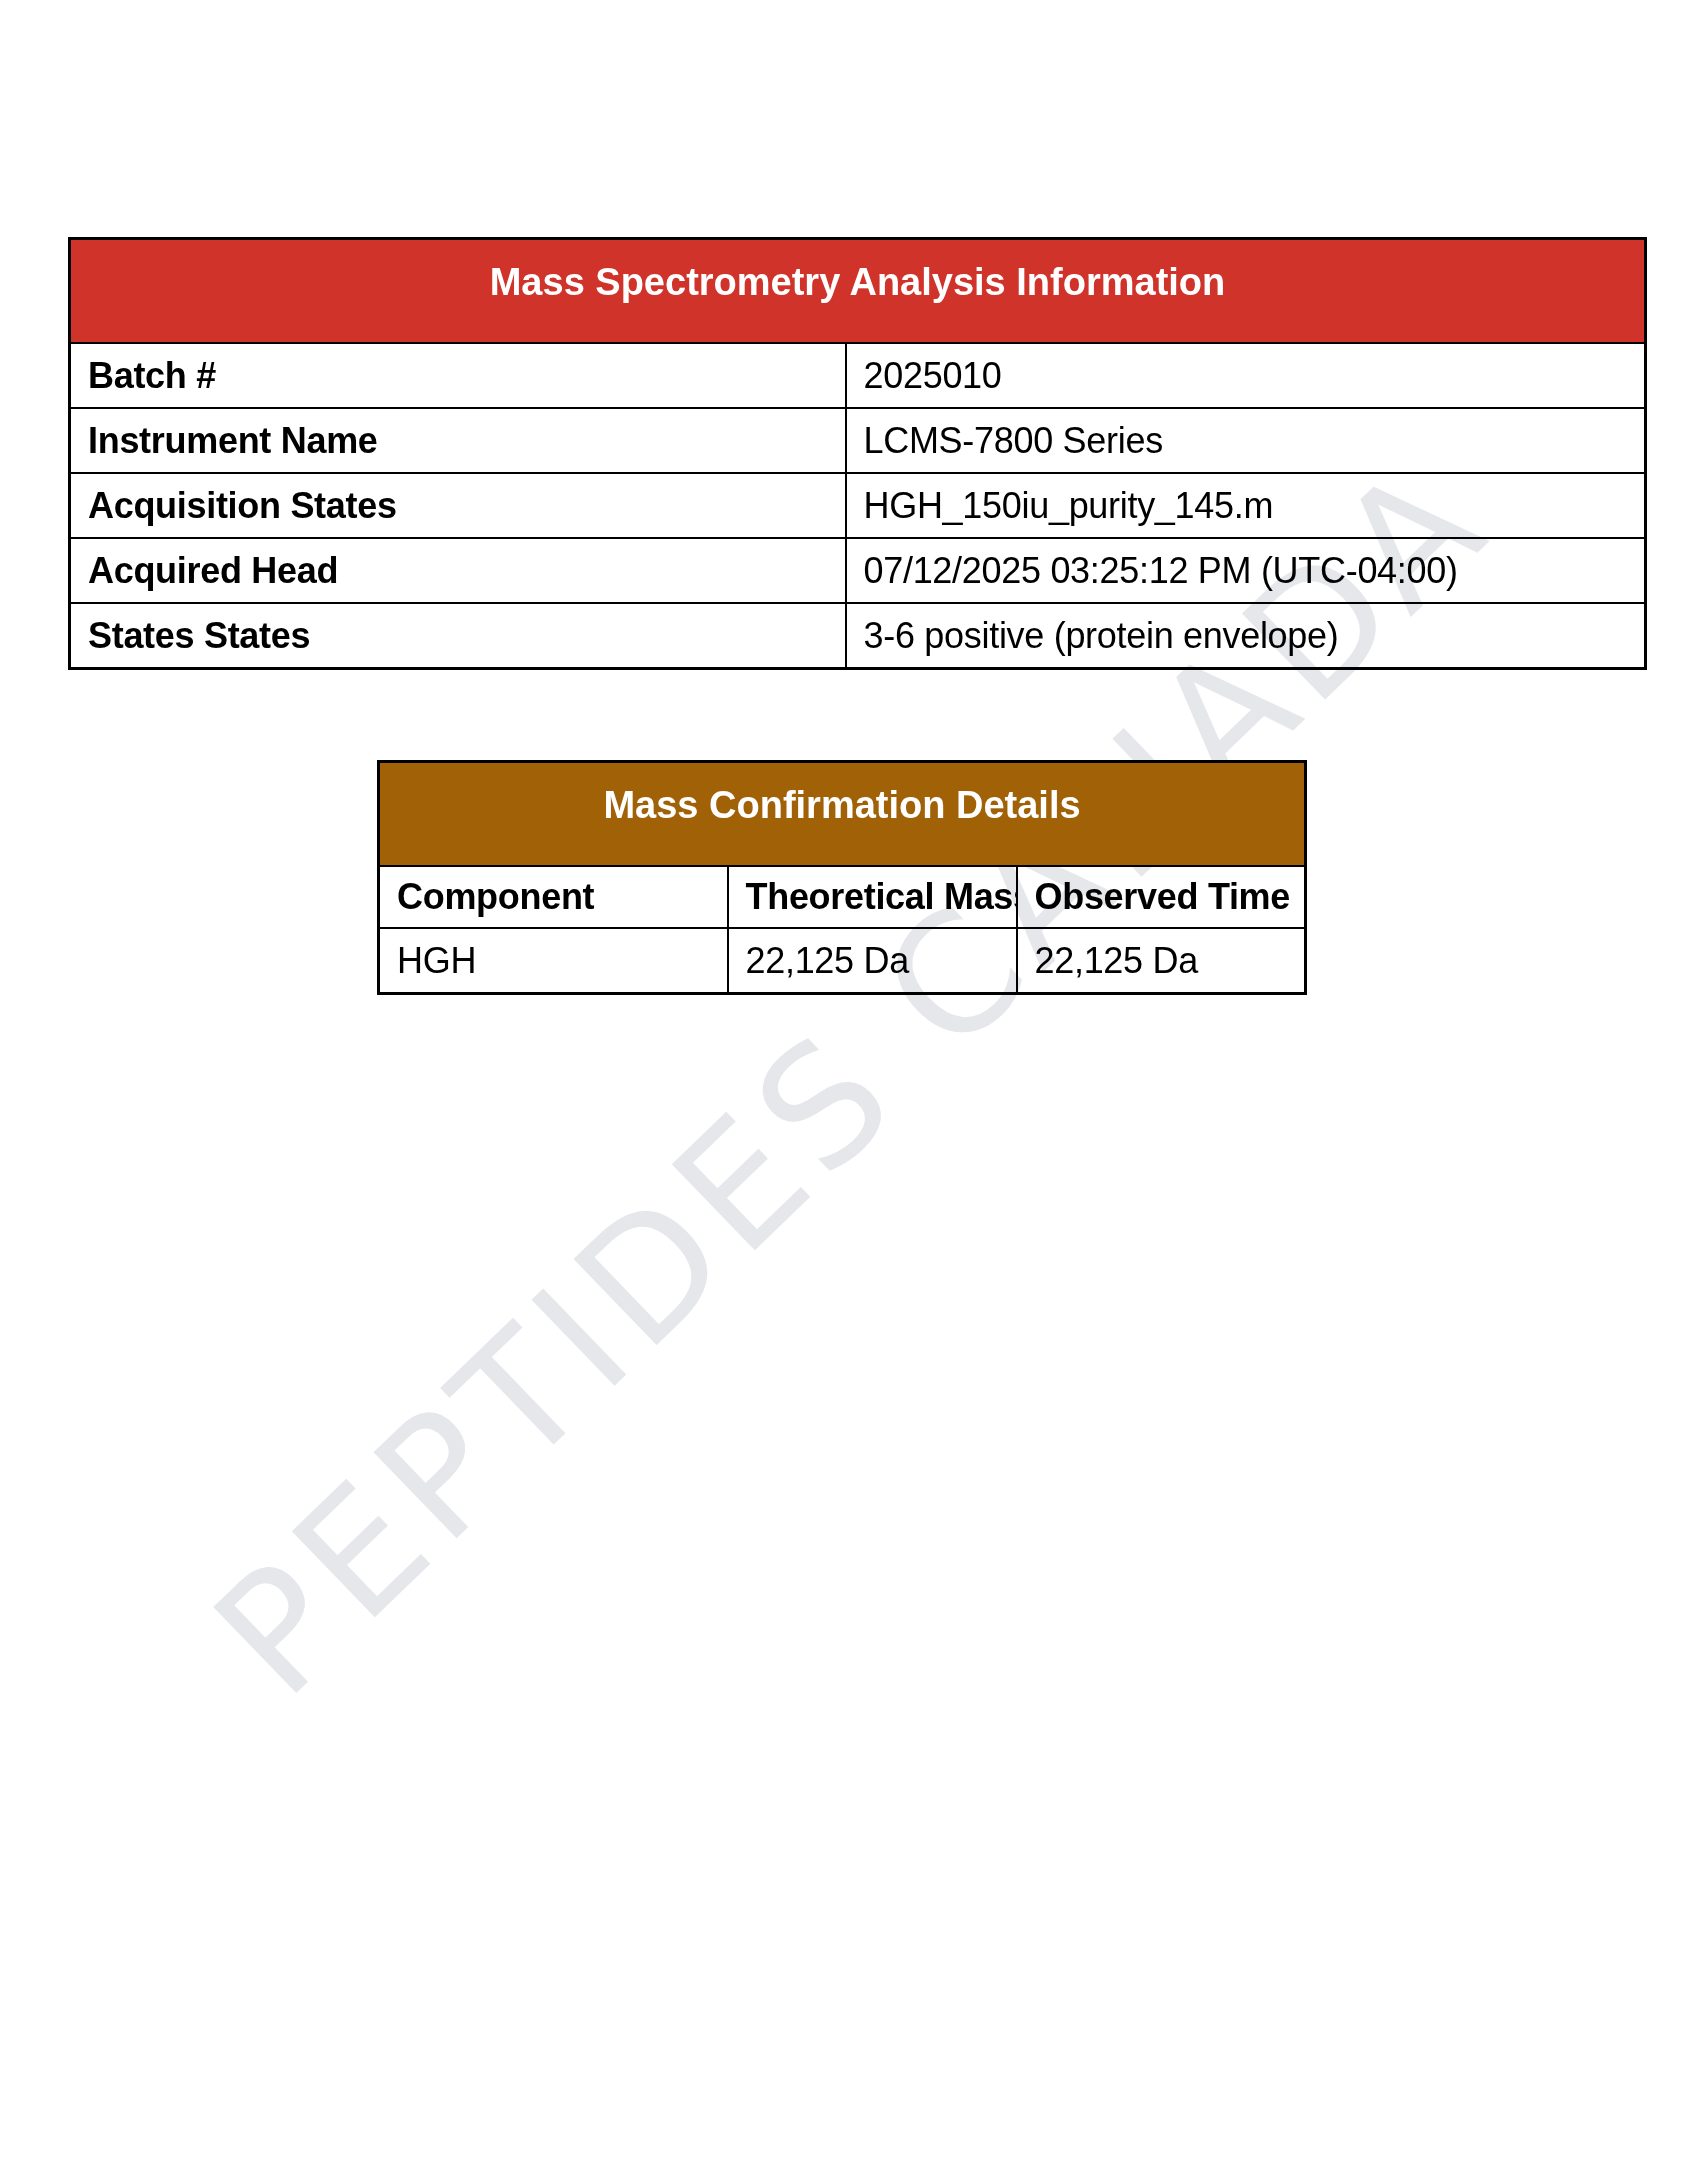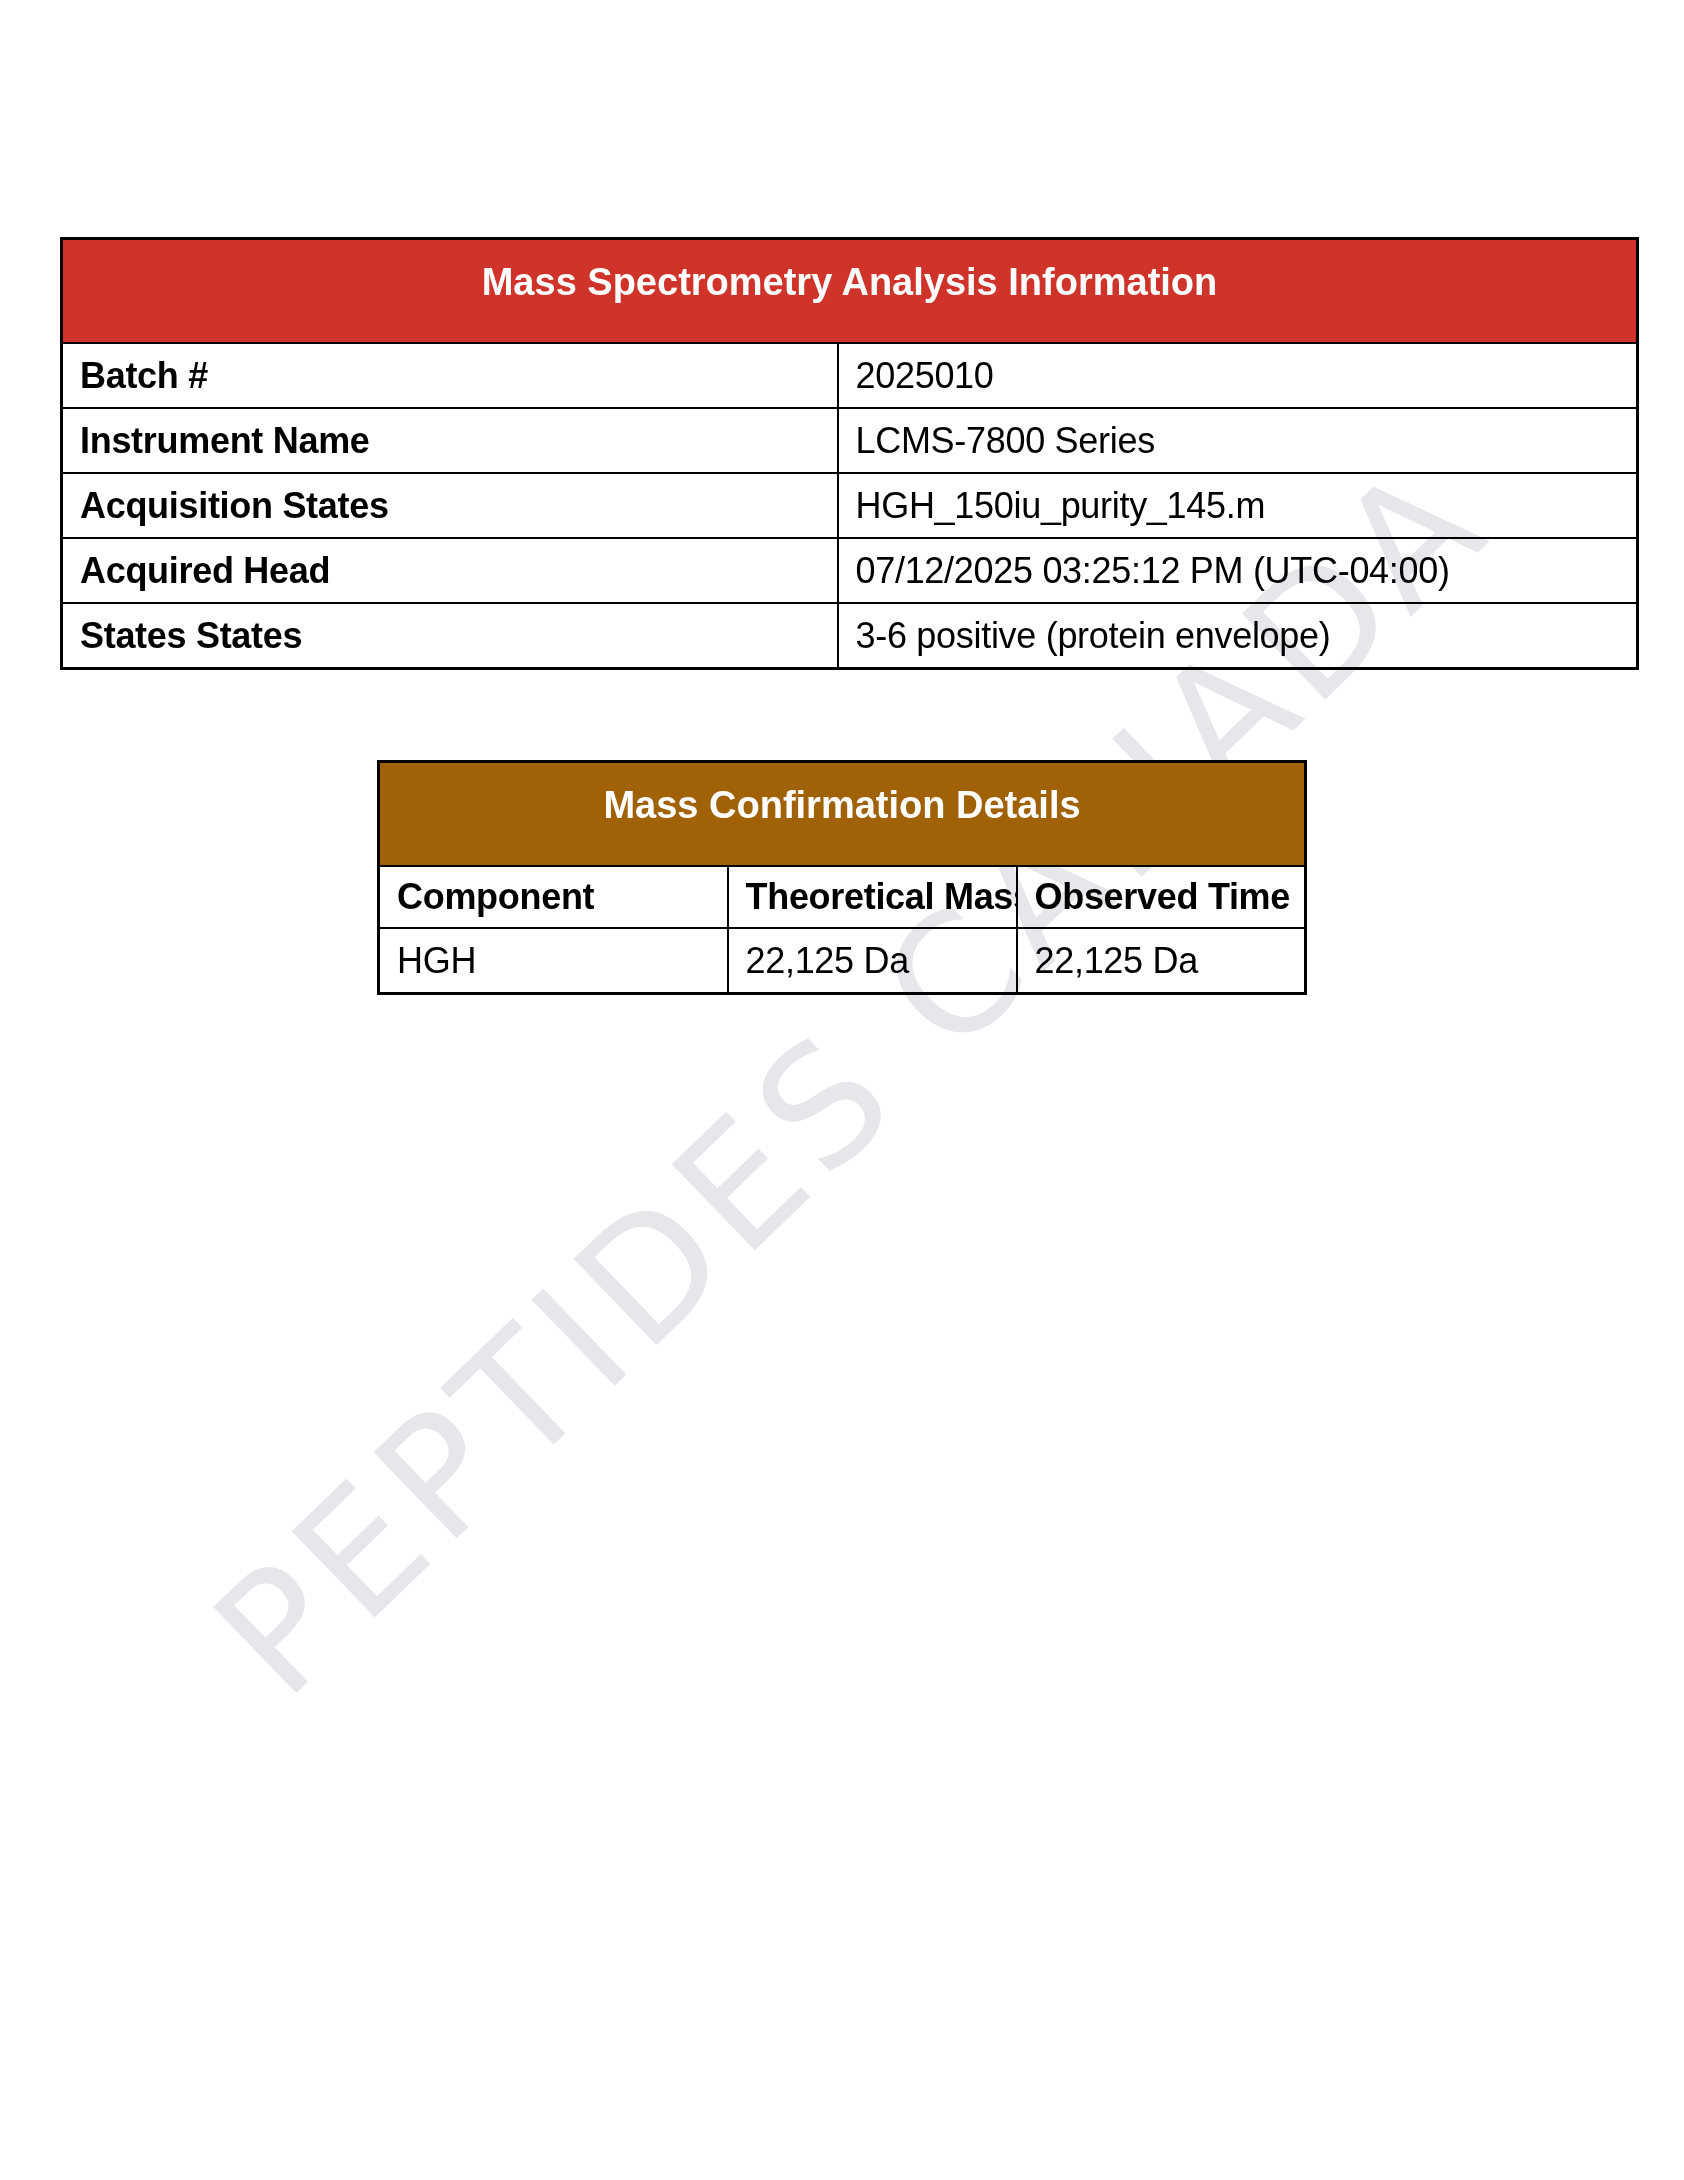--- a/index.html
+++ b/index.html
@@ -36,21 +36,21 @@
   td, th {
     border: 2.6px solid #000;
     vertical-align: middle;
     font-size: 36px;
     letter-spacing: -0.3px;
     padding: 0 8.5px 0 17px;
     background: transparent;
     overflow: hidden;
     white-space: nowrap;
   }
-  .t1 { left: 60px; top: 237px; width: 1579px; }
+  .t1 { left: 68px; top: 237px; width: 1579px; }
   .t2 { left: 377px; top: 760px; width: 927px; }
   .title-cell {
     color: #ffffff;
     font-weight: bold;
     font-size: 38px;
     letter-spacing: 0;
     text-align: center;
     height: 85px;
     padding: 0 0 17px 0;
   }

